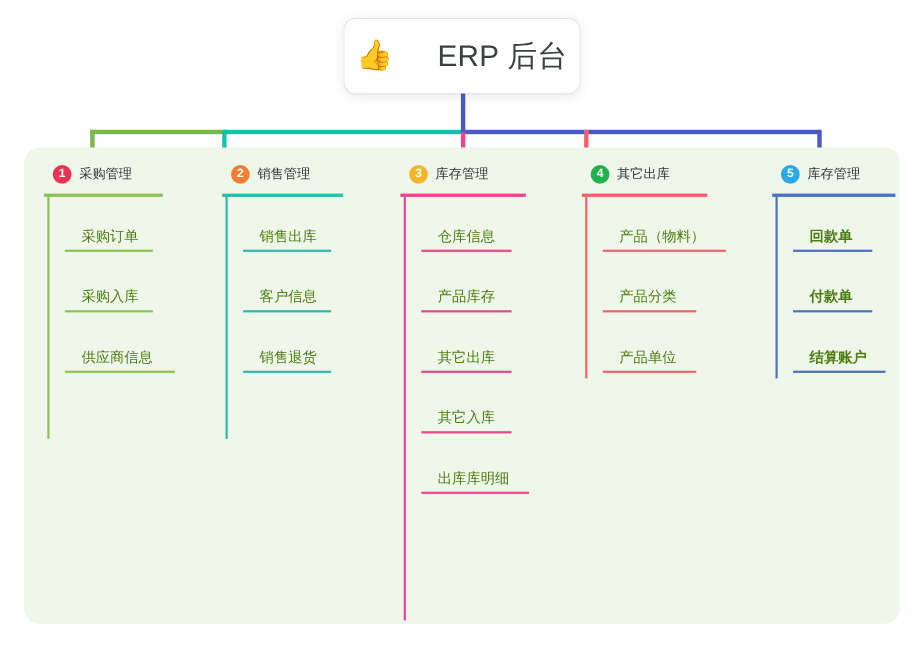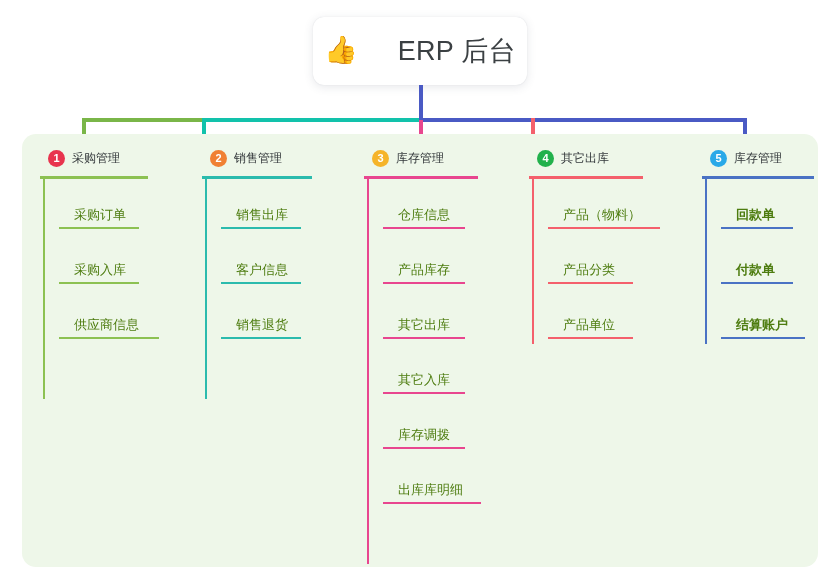--- a/index.html
+++ b/index.html
@@ -217,24 +217,20 @@
         </div>
         <div class="leaf">
           <span class="leaf-label">其它出库</span>
           <div class="leaf-rule" style="width: 82px; background: rgb(232, 70, 143);"></div>
         </div>
         <div class="leaf">
           <span class="leaf-label">其它入库</span>
           <div class="leaf-rule" style="width: 82px; background: rgb(232, 70, 143);"></div>
         </div>
         <div class="leaf">
-          <span class="leaf-label">库存调拨</span>
-          <div class="leaf-rule" style="width: 82px; background: rgb(232, 70, 143);"></div>
-        </div>
-        <div class="leaf">
           <span class="leaf-label">出库库明细</span>
           <div class="leaf-rule" style="width: 98px; background: rgb(232, 70, 143);"></div>
         </div>
       </div>
     </div>
     <div class="column" style="left: 529px;">
       <div class="col-header">
         <span class="badge" style="background: rgb(34, 177, 76);">4</span>
         <span class="col-title">其它出库</span>
       </div>

